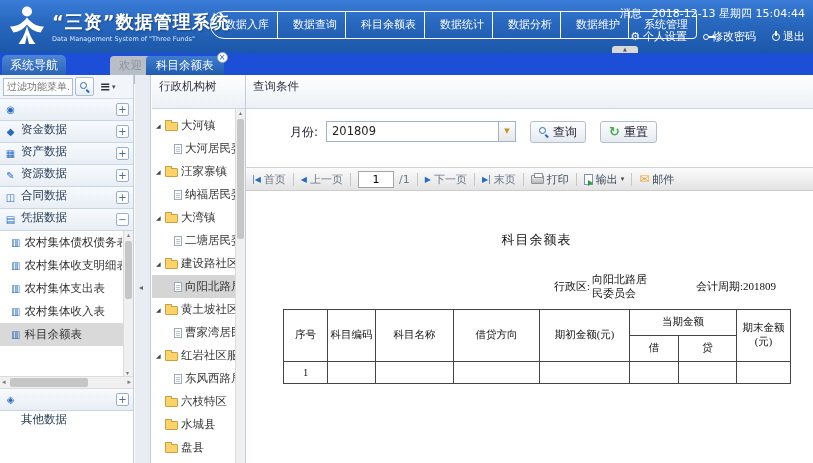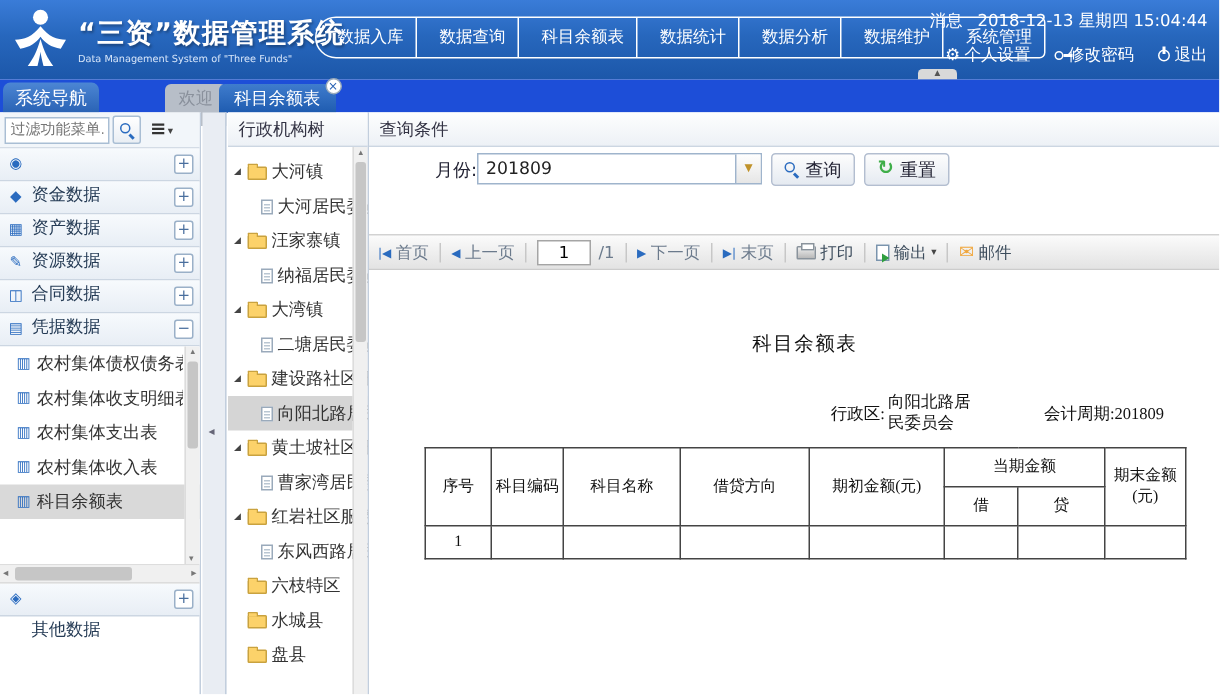--- a/index.html
+++ b/index.html
@@ -73,40 +73,40 @@
   .hscroll { position:relative; height:12px; background:#f0f0f0; border-bottom:1px solid #dcdcdc; cursor:pointer; }
   .hscroll .harrow { position:absolute; top:0; font-size:7px; color:#777; line-height:11px; }
   .hscroll .thumb { position:absolute; left:10px; top:1px; width:78px; height:9px; background:#c6c6c6; border-radius:2px; }
 
   
   .splitter { position:absolute; left:135px; top:75px; width:16px; bottom:0; background:#e9edf3; border-right:1px solid #c2cedd; }
   .split-arrow { position:absolute; left:4px; top:208px; font-size:8px; color:#667; cursor:pointer; }
 
   
   .treep { position:absolute; left:152px; top:75px; width:94px; bottom:0; background:#fff; border-right:1px solid #c2cedd; }
-  .panel-hd { height:23px; line-height:22px; padding-left:7px; font-size:11.5px; color:#334;
+  .panel-hd { height:34px; line-height:22px; padding-left:7px; font-size:11.5px; color:#334;
               background:linear-gradient(#fdfefe,#edf1f6); border-bottom:1px solid #ccd6e2; }
   .tree-body { position:relative; padding-top:5px; height:calc(100% - 23px); overflow:hidden; }
   .tnode { height:23px; display:flex; align-items:center; font-size:11.5px; color:#333; white-space:nowrap;
            overflow:hidden; cursor:pointer; padding-left:4px; padding-right:10px; }
   .tnode.leaf { padding-left:22px; }
   .tnode.sel { background:#d5d5d5; }
   .arr { width:9px; font-size:6px; color:#444; flex:none; }
   .folder { position:relative; width:13px; height:9px; background:#fcd26a; border:1px solid #c9a23f; border-radius:1px;
             margin-right:3px; flex:none; margin-top:2px; }
   .folder::before { content:''; position:absolute; left:-1px; top:-3px; width:5px; height:2px; background:#fcd26a;
                     border:1px solid #c9a23f; border-bottom:none; border-radius:1px 1px 0 0; }
   .file { position:relative; width:8px; height:10px; background:#fff; border:1px solid #9aaabb; margin-right:3px; flex:none; }
   .file::before { content:''; position:absolute; left:1px; top:2px; width:4px; height:1px; background:#b9c6d2; box-shadow:0 2px 0 #b9c6d2, 0 4px 0 #b9c6d2; }
   .tree-scroll { position:absolute; right:0; top:0; bottom:0; width:10px; background:#f0f0f0; border-left:1px solid #dcdcdc;
                  font-size:6px; color:#777; text-align:center; cursor:pointer; }
 
   
   .mainp { position:absolute; left:246px; top:75px; right:0; bottom:0; background:#fff; }
-  .qrow { height:58px; display:flex; align-items:flex-start; padding-top:4px; padding-left:44px; gap:0; }
+  .qrow { height:58px; display:flex; align-items:flex-start; padding-top:12px; padding-left:44px; gap:8px; }
   .qlabel { line-height:22px; color:#223; font-size:12px; }
   .selbox { display:flex; width:190px; height:21px; border:1px solid #9fb4cc; background:#fff; cursor:pointer; }
   .selval { flex:1; padding:0 5px; line-height:19px; font-size:11.5px; color:#222; }
   .selarr { width:17px; background:linear-gradient(#fefefe,#e6e6e6); border-left:1px solid #9fb4cc; text-align:center;
             font-size:7px; line-height:19px; color:#c0922a; }
   .qbtn { height:22px; margin-left:6px; padding:0 8px; border:1px solid #b3bed0; border-radius:3px;
           background:linear-gradient(#fdfdfd,#e5eaf1); display:inline-flex; align-items:center; gap:4px;
           font-size:12px; color:#223; cursor:pointer; font-family:inherit; }
   .refresh { color:#3fae49; font-weight:bold; font-size:13px; line-height:12px; }
 

